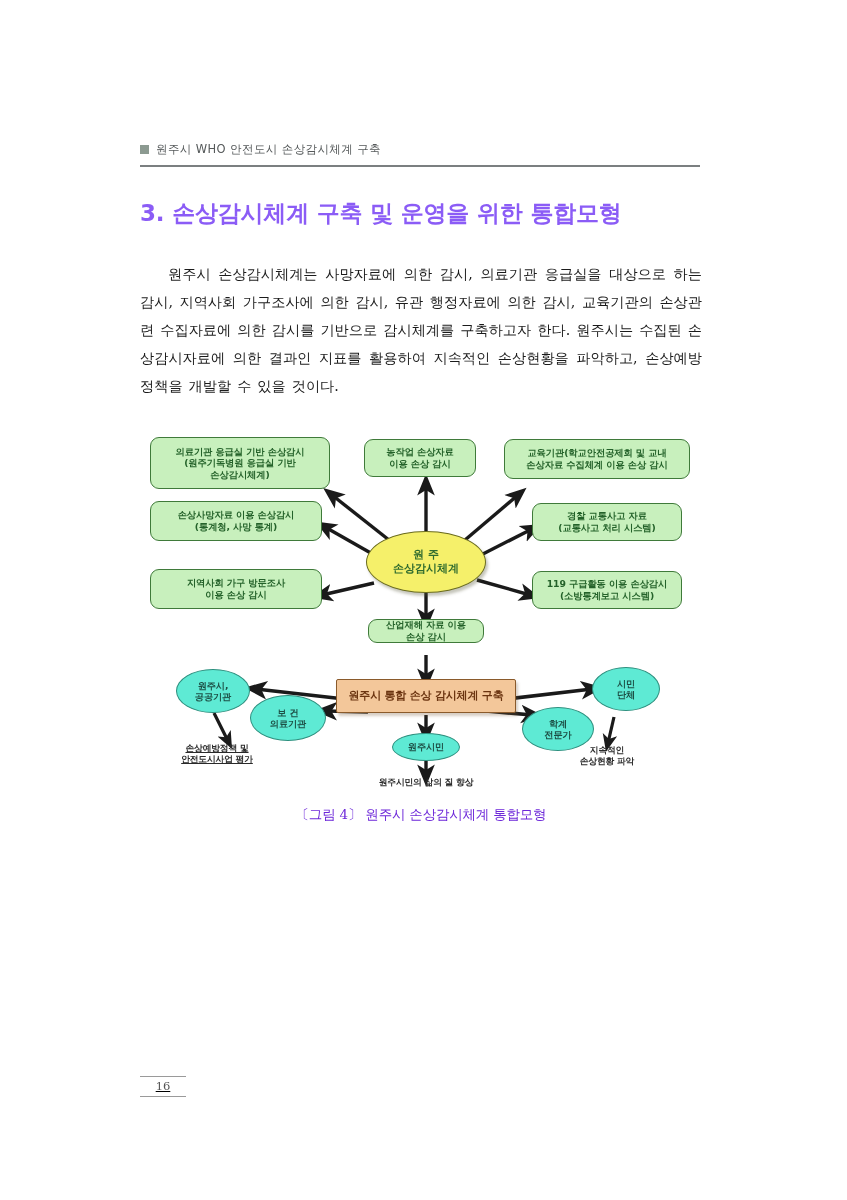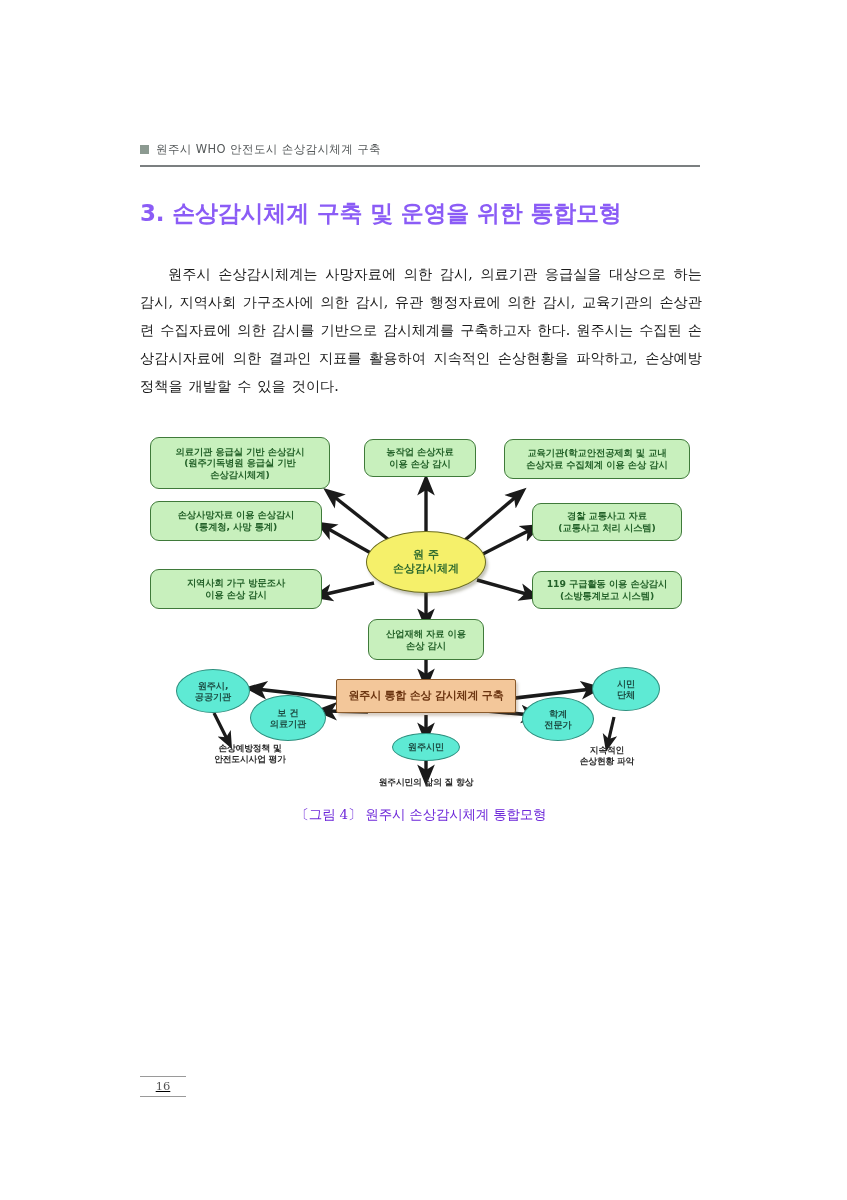--- a/index.html
+++ b/index.html
@@ -312,21 +312,21 @@
         </span>
       </div>
 
       <div class="node box-green" style="left:392px; top:148px; width:150px; height:38px;">
         <span class="node-label">
           <span>119 구급활동 이용 손상감시</span><br>
           <span>(소방통계보고 시스템)</span>
         </span>
       </div>
 
-      <div class="node box-green" style="left:228px; top:196px; width:116px; height:41px;">
+      <div class="node box-green" style="left:228px; top:196px; width:116px; height:24px;">
         <span class="node-label">
           <span>산업재해 자료 이용</span><br>
           <span>손상 감시</span>
         </span>
       </div>
 
       <div class="node box-orange" style="left:196px; top:256px; width:180px; height:34px;">
         <span class="node-label">원주시 통합 손상 감시체계 구축</span>
       </div>
 
@@ -350,35 +350,35 @@
           <span>의료기관</span>
         </span>
       </div>
 
       <div class="node ellipse-mint" style="left:252px; top:310px; width:68px; height:28px;">
         <span class="node-label">
           <span>원주시민</span>
         </span>
       </div>
 
-      <div class="node ellipse-mint" style="left:382px; top:274px; width:72px; height:44px;">
+      <div class="node ellipse-mint" style="left:382px; top:284px; width:72px; height:44px;">
         <span class="node-label">
           <span>학계</span><br>
           <span>전문가</span>
         </span>
       </div>
 
       <div class="node ellipse-mint" style="left:452px; top:244px; width:68px; height:44px;">
         <span class="node-label">
           <span>시민</span><br>
           <span>단체</span>
         </span>
       </div>
 
-      <div class="outcome-text" style="left:40px; top:320px; width:140px;">
+      <div class="outcome-text" style="left:7px; top:320px; width:140px;text-decoration:underline;">
         <span>손상예방정책 및</span><br>
         <span>안전도시사업 평가</span>
       </div>
 
       <div class="outcome-text" style="left:206px; top:354px; width:160px;">
         <span>원주시민의 삶의 질 향상</span>
       </div>
 
       <div class="outcome-text" style="left:400px; top:322px; width:134px;">
         <span>지속적인</span><br>

